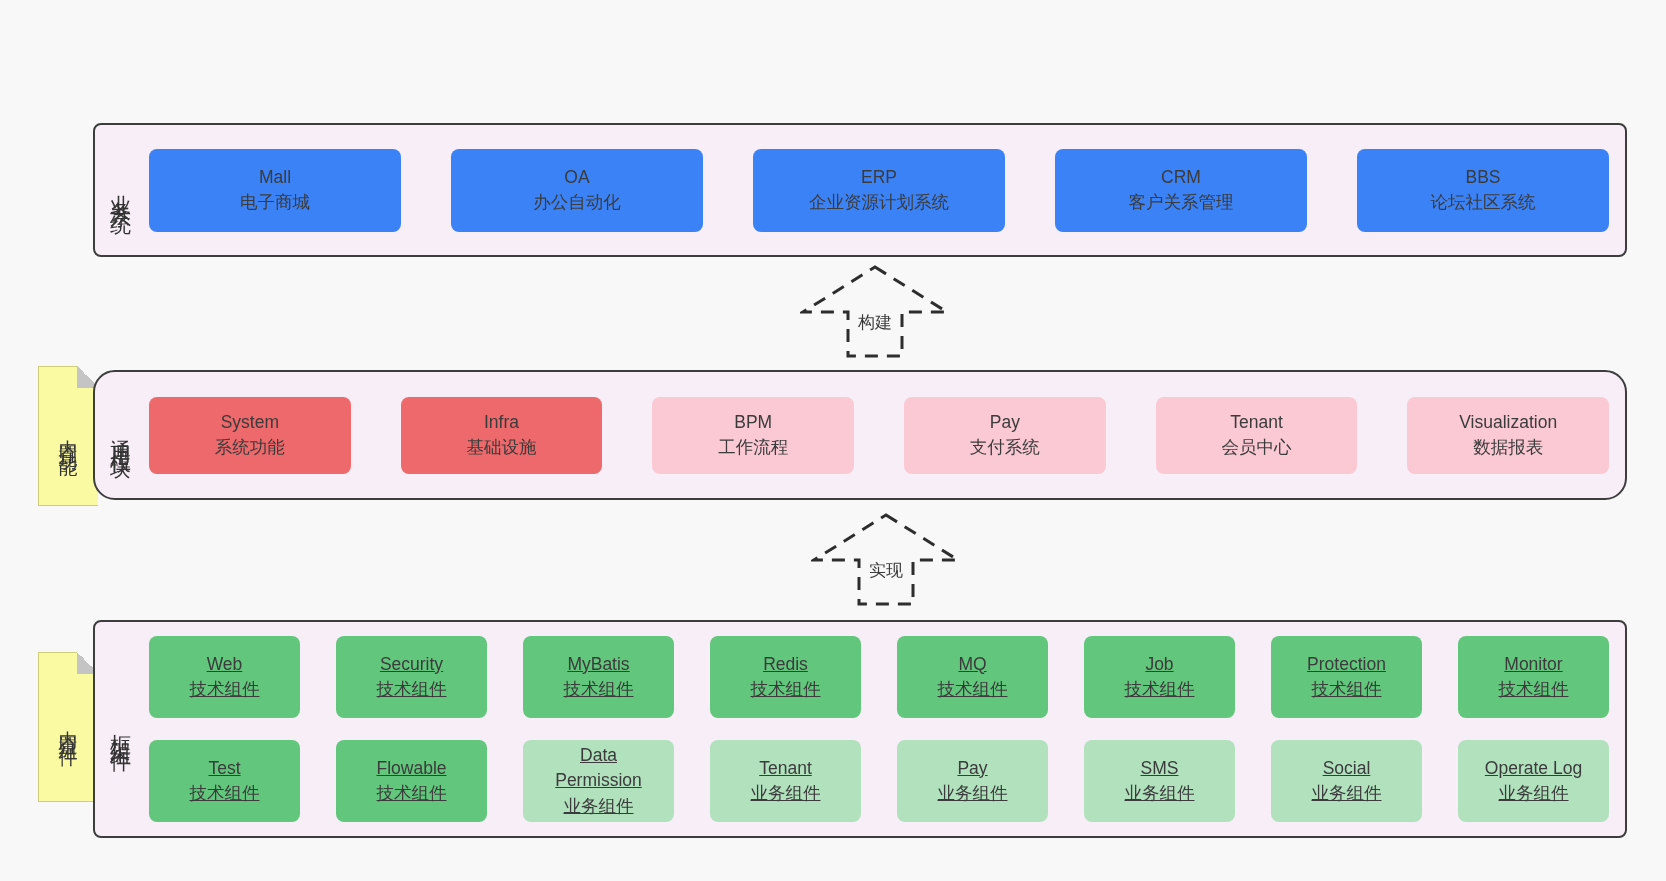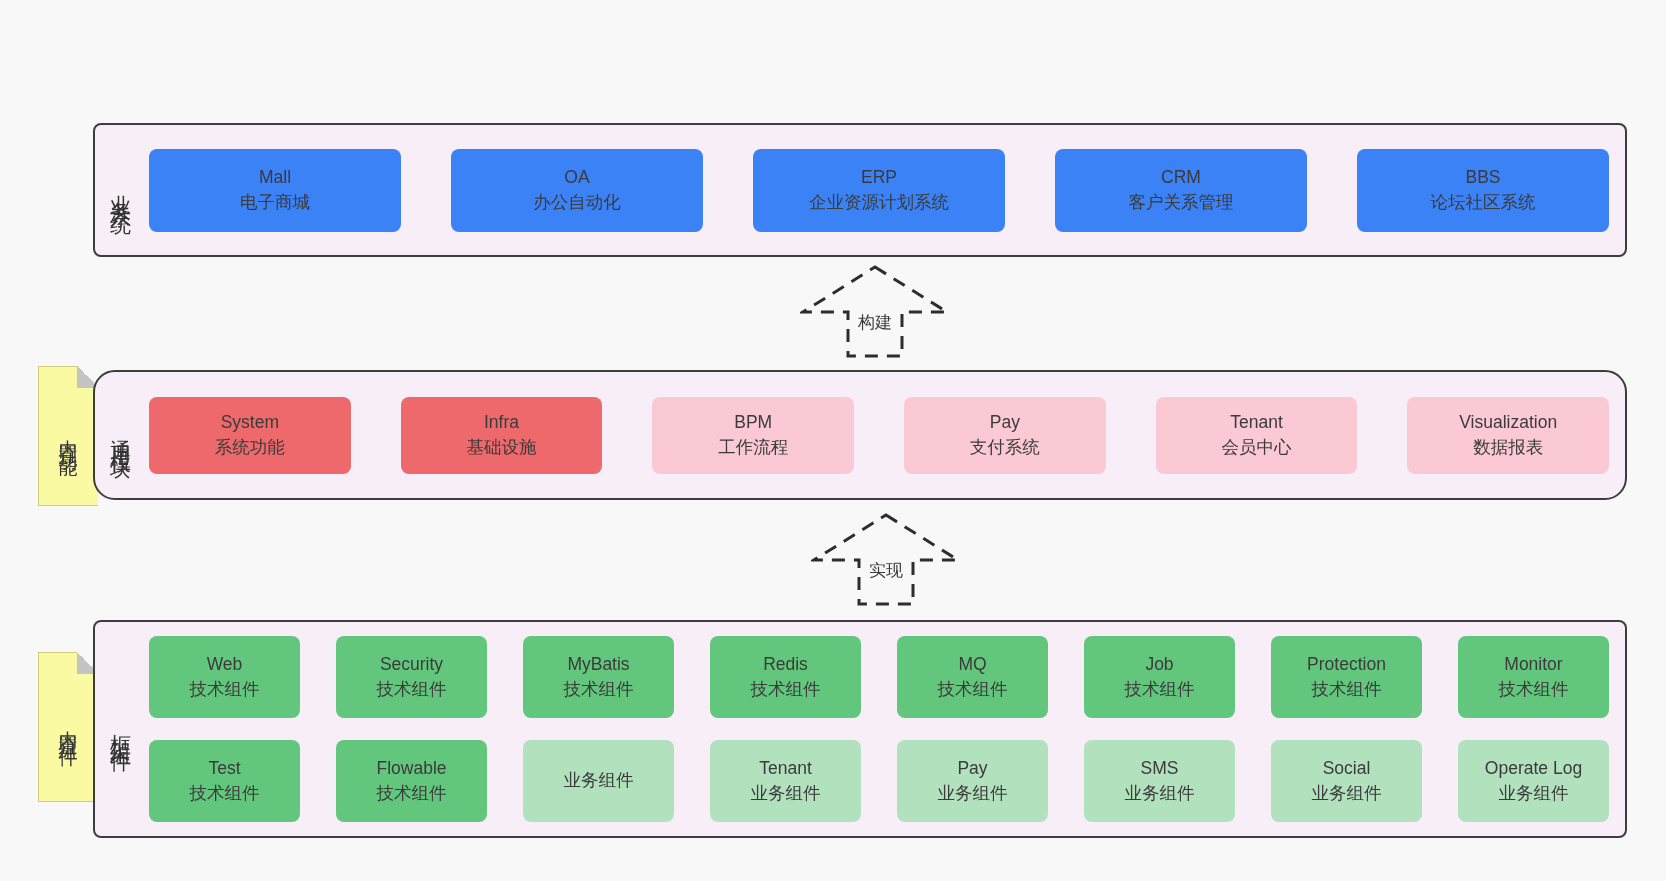--- a/index.html
+++ b/index.html
@@ -14,21 +14,21 @@
   .layer2{top:370px;height:130px;border-radius:22px;}
   .layer3{top:620px;height:218px;}
 
   .layer-label{width:52px;display:flex;align-items:center;justify-content:center;
                font-size:21px;color:#333;flex:none;}
   .vtext{writing-mode:vertical-rl;text-orientation:upright;letter-spacing:6px;line-height:1;}
 
   .box-row{flex:1;display:flex;align-items:center;gap:50px;padding:0 16px 0 2px;}
   .rows{flex:1;display:flex;flex-direction:column;justify-content:center;gap:22px;
         padding:0 16px 0 2px;}
-  .box-row3{display:flex;gap:36px;}
+  .box-row3{display:flex;gap:36px;text-decoration:underline;}
 
   .box{flex:1;border-radius:8px;display:flex;flex-direction:column;align-items:center;
        justify-content:center;text-align:center;font-size:17.5px;line-height:1.45;}
   .layer1 .box{height:83px;}
   .layer2 .box{height:77px;}
   .box-row3 .box{height:82px;}
   .box-row3 .t{max-width:118px;}
 
   .c-blue{background:#3b82f6;}
   .c-red{background:#ee696b;}
@@ -181,20 +181,21 @@
       <div class="box-row3">
         <div class="box c-green">
           <span class="t">Test</span>
           <span class="s">技术组件</span>
         </div>
         <div class="box c-green">
           <span class="t">Flowable</span>
           <span class="s">技术组件</span>
         </div>
         <div class="box c-lgreen">
+          <span class="t">Data Permission</span>
           <span class="s">业务组件</span>
         </div>
         <div class="box c-lgreen">
           <span class="t">Tenant</span>
           <span class="s">业务组件</span>
         </div>
         <div class="box c-lgreen">
           <span class="t">Pay</span>
           <span class="s">业务组件</span>
         </div>

